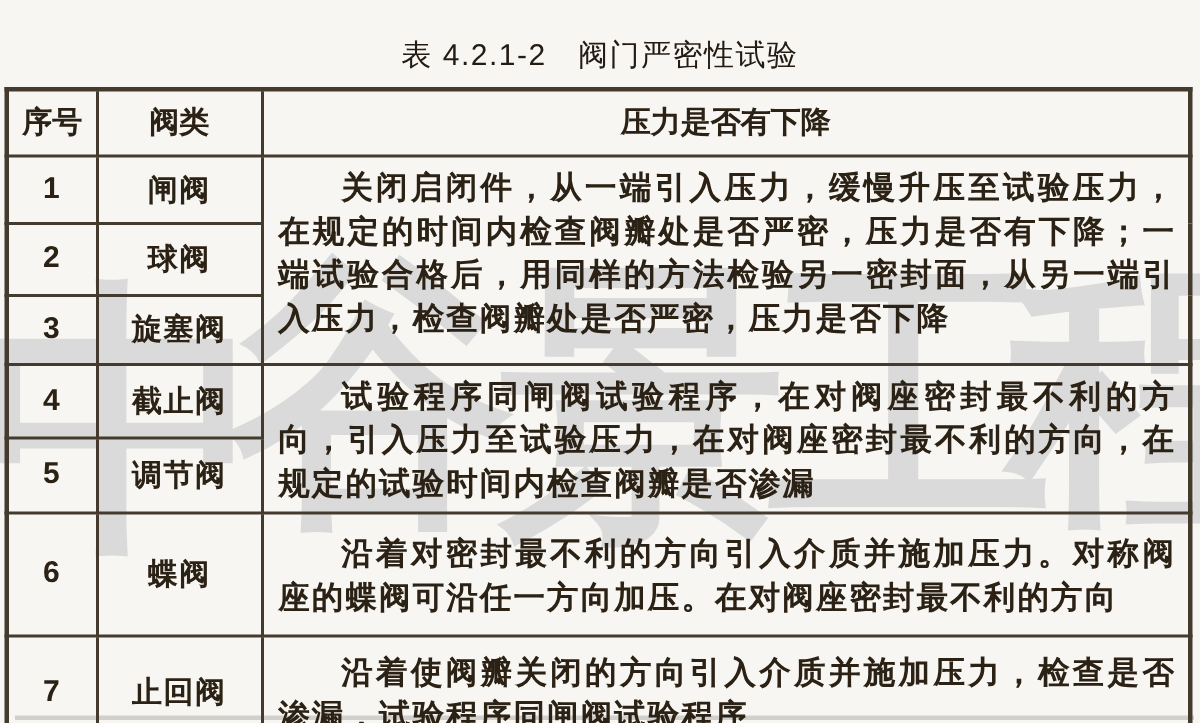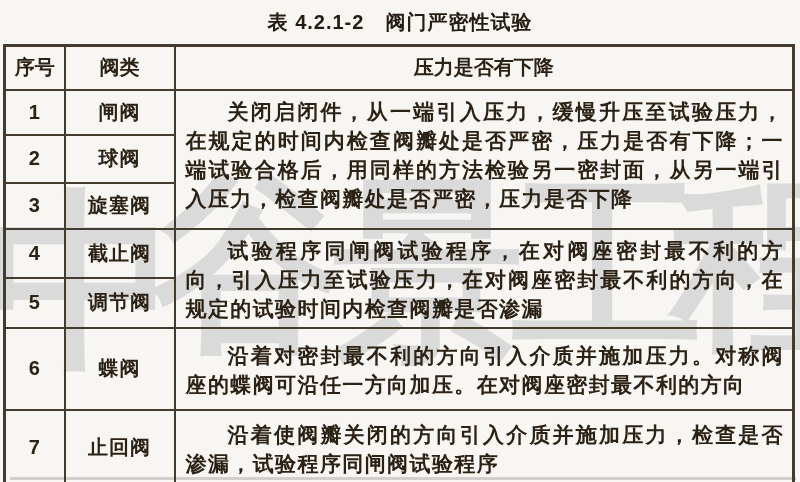--- a/index.html
+++ b/index.html
@@ -18,22 +18,22 @@
     position:absolute;font-size:192px;font-weight:bold;line-height:1;
     color:#dadada;font-family:"DejaVu Sans",sans-serif;
   }
   .wm0{left:-14px;top:18px;}
   .wm1{left:152px;top:0;}
   .wm2{left:332px;top:8px;}
   .wm3{left:512px;top:4px;}
   .wm4{left:672px;top:0;}
   .page{position:relative;z-index:1;}
   .title{
-    text-align:center;font-size:20px;font-weight:bold;
-    padding-top:9px;height:35px;letter-spacing:1px;color:#241b12;
+    text-align:center;font-size:20px;font-weight:normal;
+    padding-top:23px;height:35px;letter-spacing:1px;color:#241b12;
   }
   table.vt{
     border-collapse:collapse;table-layout:fixed;
     width:792px;margin-left:3px;
     background:transparent;
   }
   table.vt, table.vt td, table.vt th{
     border:2px solid #453a2e;
   }
   table.vt{border-width:3px;}

